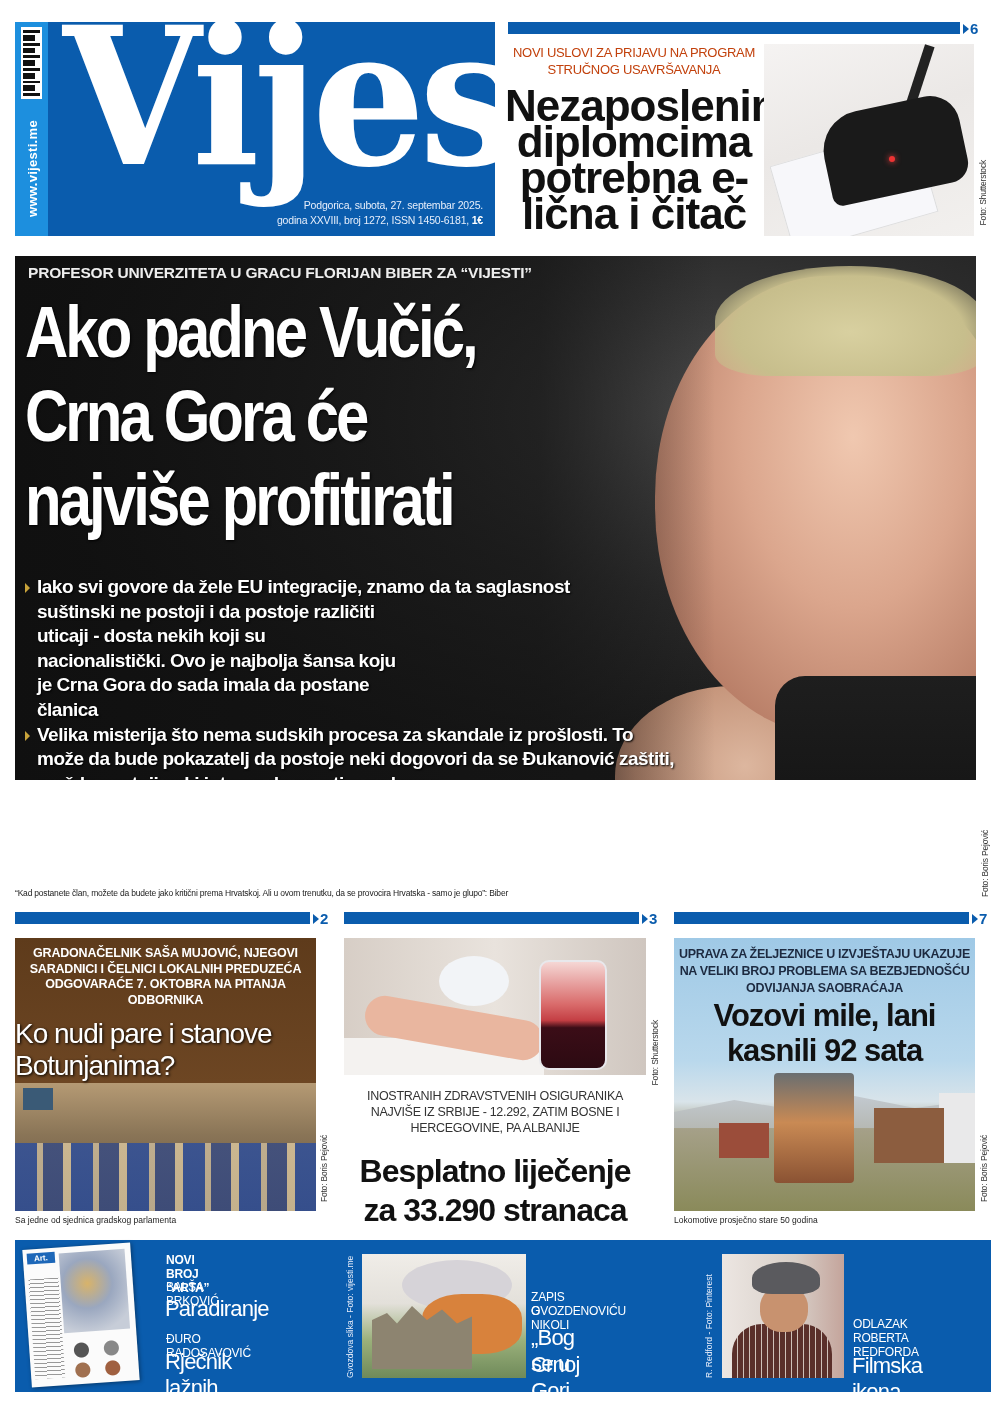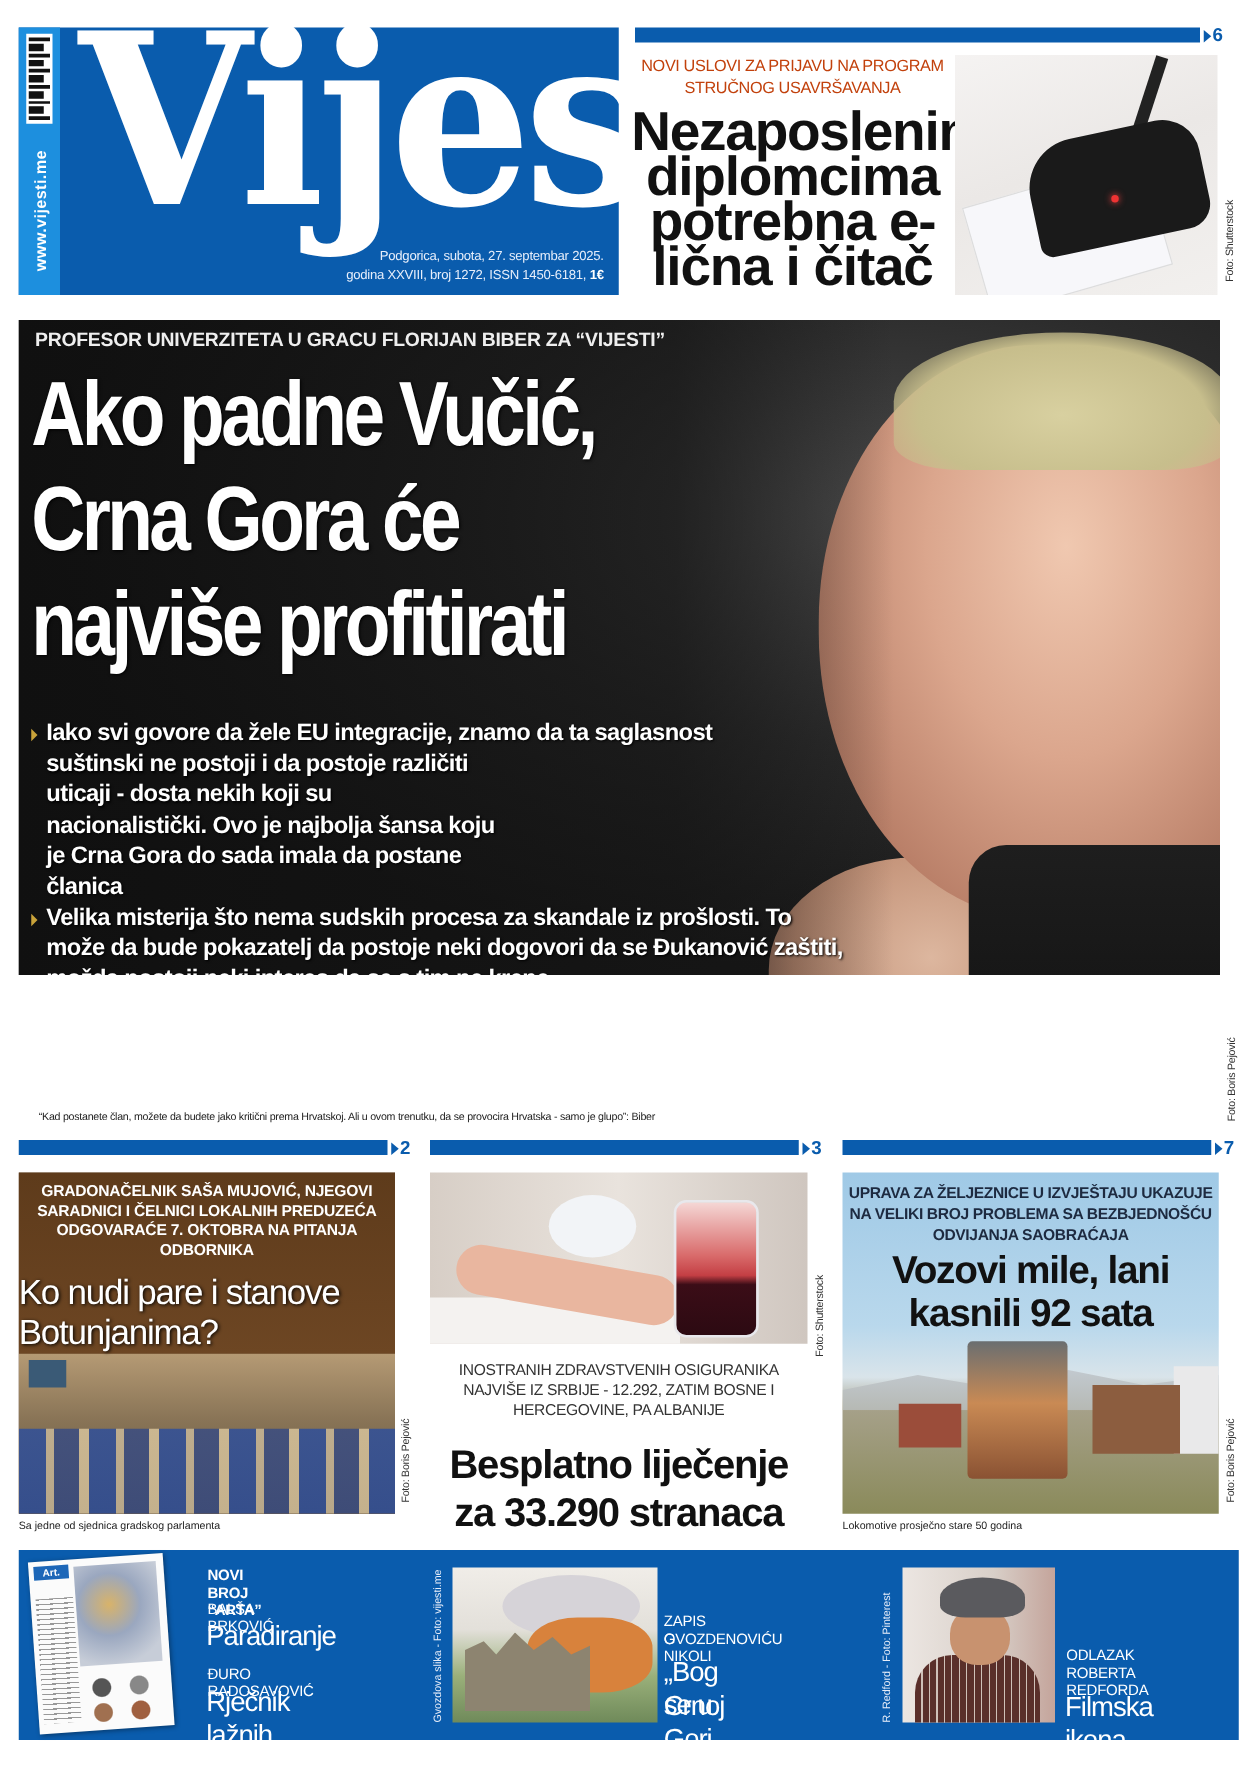--- a/index.html
+++ b/index.html
@@ -41,21 +41,21 @@
   .main .portrait-body { position: absolute; left: 760px; top: 420px; width: 240px; height: 240px; background: linear-gradient(180deg, #1e1e1e, #0e0e0e); border-radius: 30px 0 0 0; }
   .main .portrait-hand { position: absolute; left: 600px; top: 430px; width: 260px; height: 200px; border-radius: 45% 55% 20% 30%; background: radial-gradient(ellipse at 50% 40%, #e7bfa6 0%, #c99478 60%, #8a6050 100%); opacity: 0.95; }
   .main .shade { position: absolute; left: 0; top: 0; width: 700px; height: 629px; background: linear-gradient(90deg, rgba(15,15,15,0.85) 0%, rgba(20,20,20,0.65) 75%, rgba(20,20,20,0) 100%); }
   .main .kicker { position: absolute; left: 13px; top: 8px; color: #eee; font-weight: bold; font-size: 15.5px; letter-spacing: -0.2px; }
   .main .headline { position: absolute; left: 10px; top: 34px; color: #fff; font-weight: bold; font-size: 73px; line-height: 84px; letter-spacing: -3.5px; transform: scaleX(0.82); transform-origin: left top; white-space: nowrap; text-shadow: 1px 1px 3px #000; }
   .main .bullets { position: absolute; left: 8px; top: 319px; width: 660px; color: #fff; font-weight: bold; font-size: 19px; line-height: 24.6px; letter-spacing: -0.5px; text-shadow: 1px 1px 2px #000; }
   .main .bullets li { list-style: none; position: relative; padding-left: 14px; }
   .main .bullets li::before { content: ""; position: absolute; left: 2px; top: 8px; border-top: 5px solid transparent; border-bottom: 5px solid transparent; border-left: 5px solid #c9a33a; }
   .main .pageref { position: absolute; left: 297px; top: 600px; color: #fff; font-weight: bold; font-size: 15px; display: flex; align-items: center; gap: 4px; }
   .main .pageref .arrow { display: inline-block; border-top: 5px solid transparent; border-bottom: 5px solid transparent; border-left: 5px solid #c9a33a; }
-  .main-caption { position: absolute; left: 15px; top: 888px; font-size: 8.5px; color: #222; letter-spacing: -0.2px; margin-left: 16px; }
+  .main-caption { position: absolute; left: 15px; top: 888px; font-size: 8.5px; color: #222; letter-spacing: -0.2px; }
 
   
   .story2 .photo { position: absolute; left: 15px; top: 938px; width: 301px; height: 273px; overflow: hidden; background: #5a3a1c; }
   .story2 .photo .top { position: absolute; left: 0; top: 0; width: 100%; height: 145px; background: linear-gradient(180deg, #5e3b1b 0%, #6d4623 100%); }
   .story2 .photo .hall { position: absolute; left: 0; top: 145px; width: 100%; height: 128px; background: linear-gradient(180deg, #b59a74 0%, #8a7557 40%, #5a4c3a 100%); }
   .story2 .photo .seats { position: absolute; left: 0; top: 205px; width: 100%; height: 68px; background: repeating-linear-gradient(90deg, #2f4f9a 0 22px, #c9b898 22px 28px, #394c82 28px 48px, #d7c39b 48px 56px); opacity: 0.85; }
   .story2 .photo .screen { position: absolute; left: 8px; top: 150px; width: 30px; height: 22px; background: #3a5a76; }
   .story2 .kicker { position: absolute; left: 20px; top: 946px; width: 291px; text-align: center; color: #fff; font-weight: bold; font-size: 12.5px; line-height: 15.5px; letter-spacing: -0.2px; }
   .story2 .headline { position: absolute; left: 15px; top: 1018px; width: 301px; text-align: left; color: #fff; font-size: 28px; line-height: 32px; letter-spacing: -1px; text-shadow: 1px 1px 3px #000; }
   .story2 .caption { position: absolute; left: 15px; top: 1215px; font-size: 8.5px; color: #222; text-align: right; }

